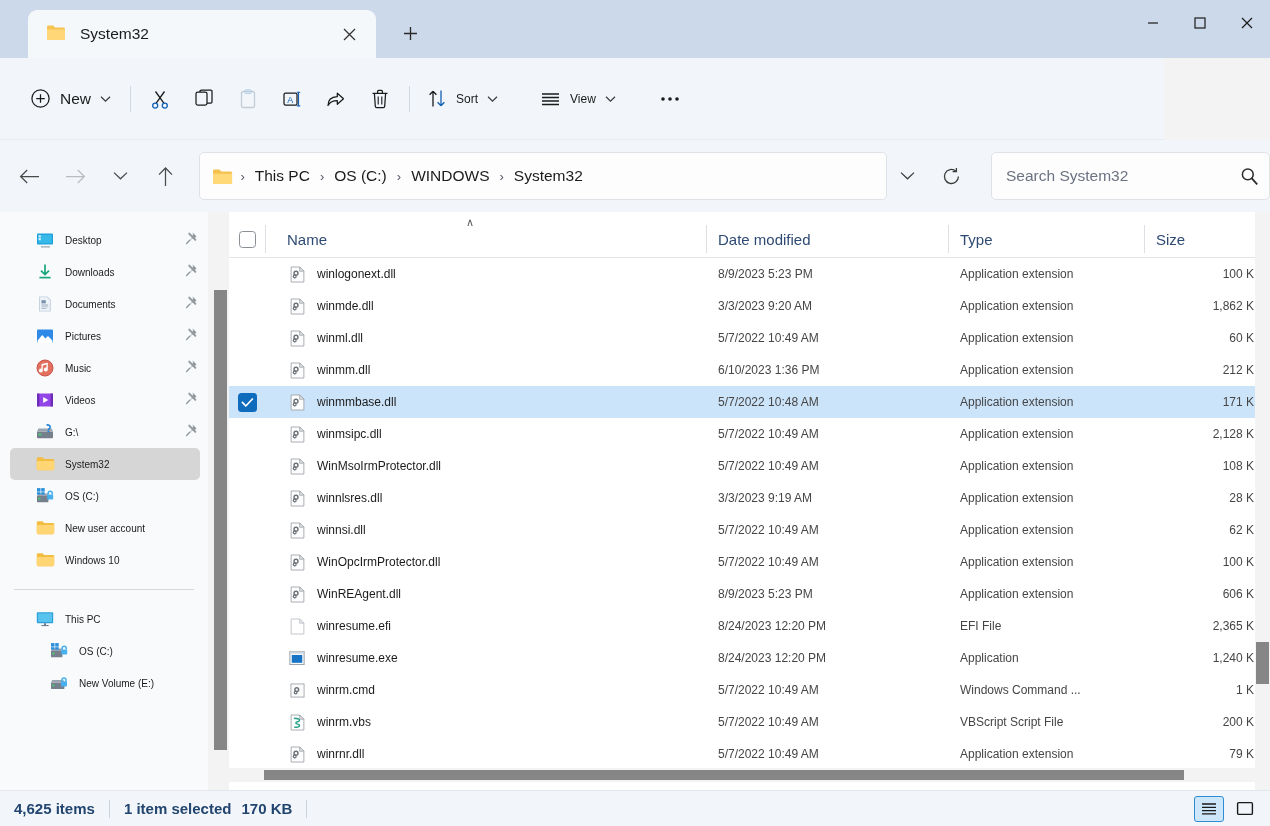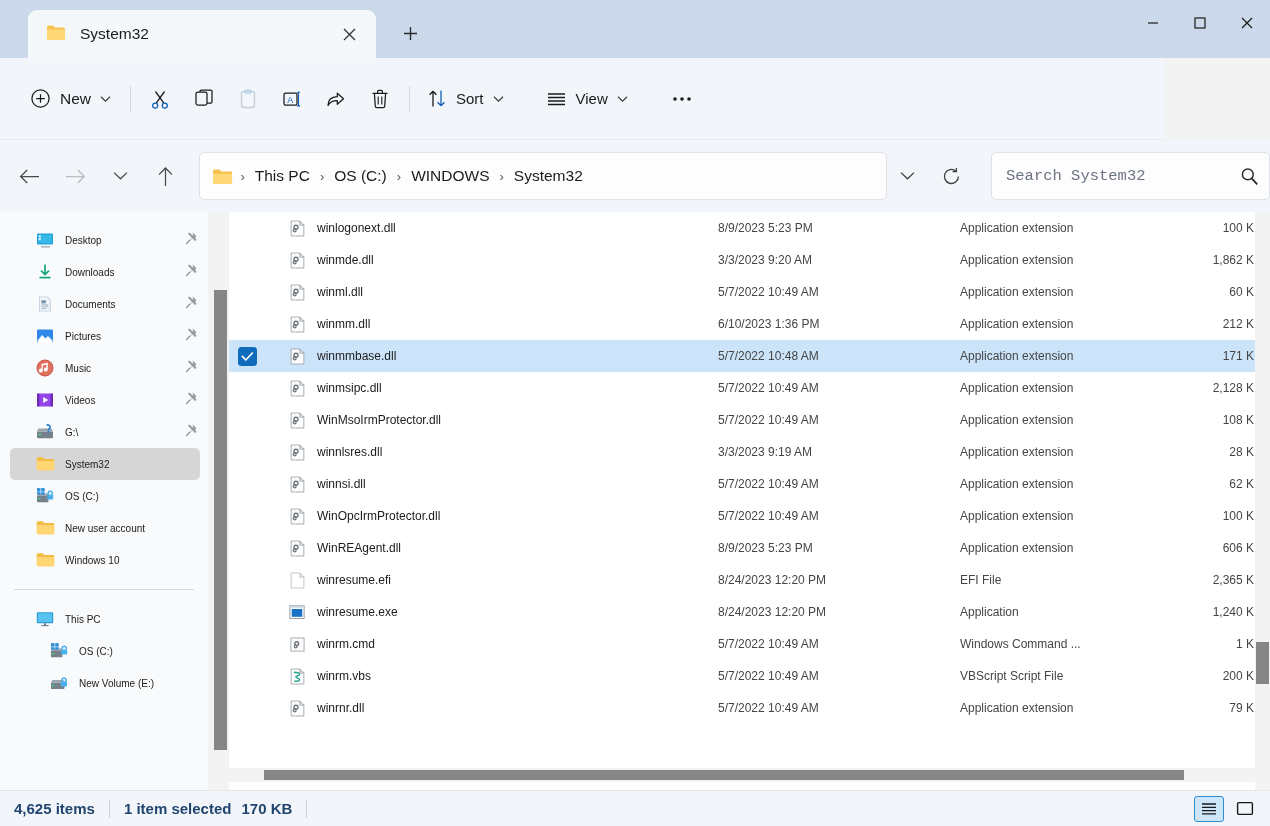--- a/index.html
+++ b/index.html
@@ -61,21 +61,21 @@
   }
   .tb-btn {
     height: 40px; border-radius: 5px;
     display: flex; align-items: center; justify-content: center;
     cursor: pointer; color: #1a1a1a;
   }
   .tb-icononly { width: 44px; }
   .tb-new { padding: 0 12px 0 8px; gap: 9px; }
   .tb-new .lbl { font-size: 15.5px; }
   .tb-labeled { padding: 0 10px; gap: 9px; }
-  .tb-labeled .lbl { font-size: 15px; }
+  .tb-labeled .lbl { font-size: 12px; }
   .tb-sep { width: 1px; height: 26px; background: #d3d9e0; margin: 0 7px; }
   .chev { opacity: .85; }
 
   
   .addrbar {
     position: absolute; left: 0; top: 140px; width: 1270px; height: 72px;
     background: #f2f6fa;
     display: flex; align-items: center;
   }
   .nav-btn {
@@ -110,21 +110,21 @@
   }
 
   .searchbox {
     margin-left: 18px;
     width: 298px; height: 48px;
     background: #fdfdfe; border: 1px solid #dfe3e8; border-radius: 5px;
     display: flex; align-items: center; padding: 0 10px 0 14px;
   }
   .searchbox input {
     flex: 1 1 auto; border: none; outline: none; background: transparent;
-    font-family: Liberation Mono, monospace; font-size: 15.5px; color: #1b1b1b;
+    font-family: Liberation Sans, sans-serif; font-size: 15.5px; color: #1b1b1b;
   }
   .searchbox input::placeholder { color: #6b7280; }
   .search-ico { flex: 0 0 auto; display: flex; align-items: center; cursor: pointer; }
 
   
   .sidebar {
     position: absolute; left: 0; top: 212px; width: 208px; height: 578px;
     background: #f8fafc;
     overflow: hidden;
     padding-top: 12px;
@@ -625,20 +625,38 @@
           </span>
           <span class="lbl">New Volume (E:)</span>
         </div>
       </div>
   </div>
   <div class="sb-scroll">
     <div class="thumb"></div>
   </div>
 
   <div class="content">
+    <div class="colhead">
+      <span class="sortcaret">∧</span>
+      <div class="col col-check">
+        <span class="hdr-cb"></span>
+      </div>
+      <div class="col col-name">
+        <span>Name</span>
+      </div>
+      <div class="col col-date">
+        <span>Date modified</span>
+      </div>
+      <div class="col col-type">
+        <span>Type</span>
+      </div>
+      <div class="col col-size">
+        <span>Size</span>
+      </div>
+    </div>
     <div class="rows" id="file-rows">
         <div class="row">
           <div class="c-check"></div>
           <div class="c-name">
             <span class="fileico">
               <svg width="15" height="17" viewBox="0 0 16 18">
                 <path d="M1.2 1h9.1l4.5 4.5v11.5H1.2z" fill="#fdfdfd" stroke="#9aa0a6" stroke-width=".9"></path>
                 <path d="M10.3 1l4.5 4.5h-4.5z" fill="#dfe3e7" stroke="#9aa0a6" stroke-width=".8"></path>
                 <circle cx="6.4" cy="7.6" r="2.1" fill="none" stroke="#6b7177" stroke-width="1.5"></circle>
                 <circle cx="5" cy="11" r="1.5" fill="none" stroke="#6b7177" stroke-width="1.3"></circle>

